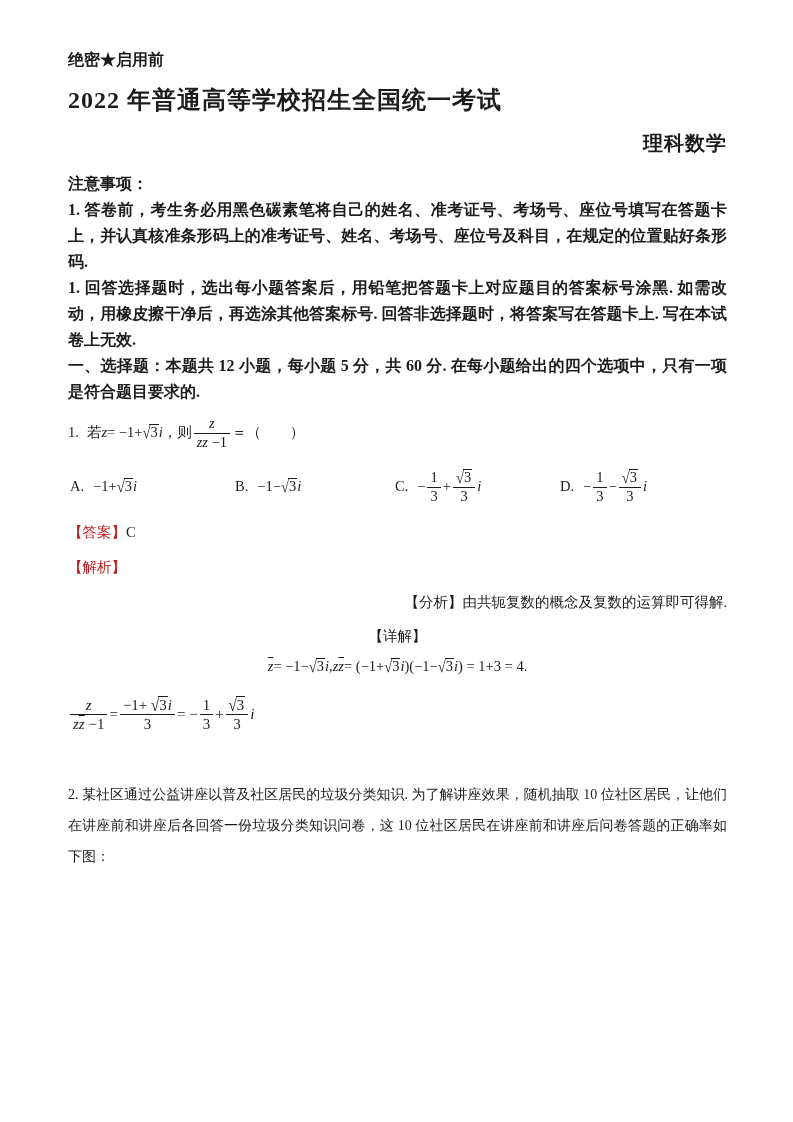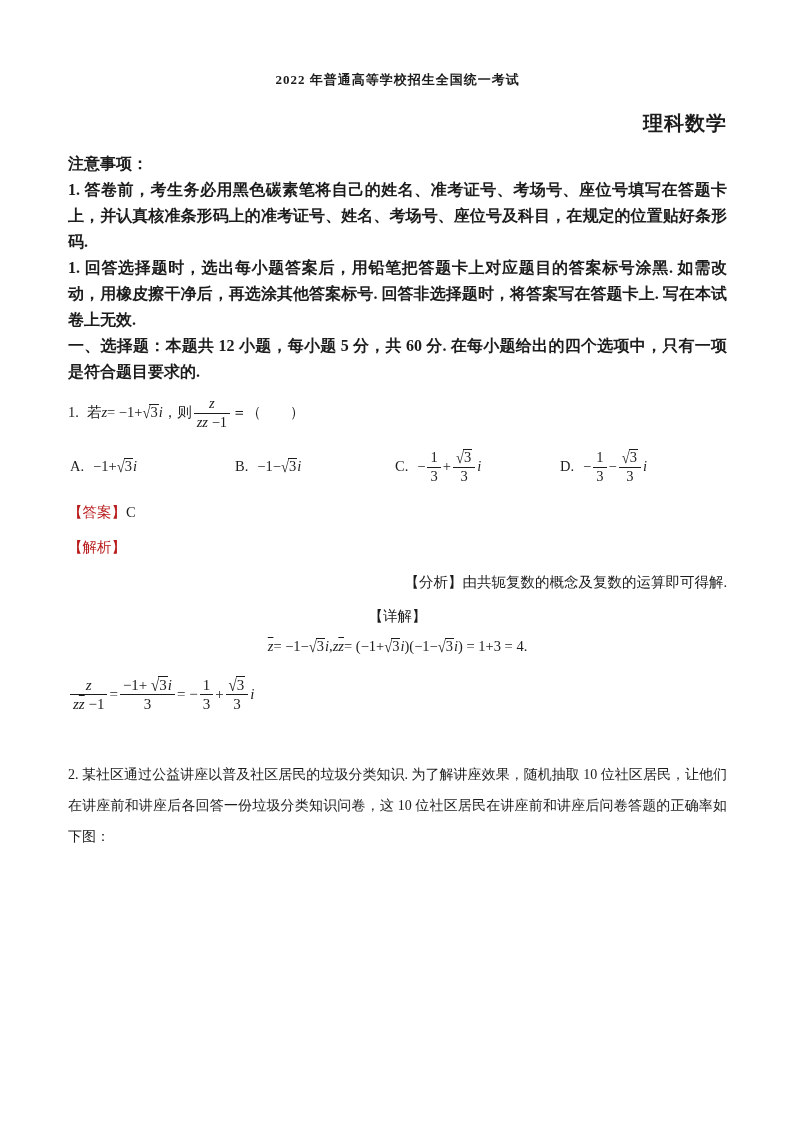--- a/index.html
+++ b/index.html
@@ -4,21 +4,21 @@
 <style>
   html,body{margin:0;padding:0;background:#e9e9e9;}
   .page{
     width:793px;height:1122px;box-sizing:border-box;
     margin:0 auto;background:#ffffff;color:#1c1c1c;
     padding:50px 66px 0 68px;overflow:hidden;
     font-family:"Liberation Serif","DejaVu Serif",serif;
     font-size:14px;line-height:1.5;
   }
   .secret{font-weight:700;font-size:16px;line-height:20px;}
-  .title{margin-top:16px;font-weight:700;font-size:13px;line-height:28px;text-align:center;letter-spacing:1px;}
+  .title{margin-top:16px;font-weight:700;font-size:24px;line-height:28px;text-align:left;letter-spacing:1px;}
   .subtitle{margin-top:15px;font-weight:700;font-size:20px;line-height:28px;text-align:right;letter-spacing:1px;}
   .notice-head{margin-top:14px;font-weight:700;font-size:16px;line-height:26px;}
   .notice-p{margin:0;font-weight:700;font-size:16px;line-height:26px;text-align:justify;text-justify:inter-ideograph;}
   .q-line{margin-top:2px;min-height:52px;display:flex;align-items:center;font-size:14.5px;}
   .q-num{margin-right:8px;}
   .mathline{display:inline-flex;align-items:center;white-space:nowrap;}
   .options-row{position:relative;height:56px;font-size:14.5px;}
   .option{position:absolute;top:0;height:56px;display:flex;align-items:center;white-space:nowrap;}
   .opt-a{left:2px;}  .opt-b{left:167px;}  .opt-c{left:327px;}  .opt-d{left:492px;}
   .opt-label{margin-right:9px;}
@@ -38,20 +38,21 @@
   .sqrt .rad{display:inline-block;border-top:1.3px solid currentColor;padding:0 1px;margin-left:-1px;line-height:1.1;}
   .frac{display:inline-block;vertical-align:middle;text-align:center;line-height:1.2;margin:0 2px;}
   .frac .num{display:block;padding:0 3px;}
   .frac .den{display:block;border-top:1.2px solid currentColor;padding:0 3px;}
 </style>
 </head>
 <body>
 
 <div class="page">
 
+  <div class="secret">绝密★启用前</div>
 
   <div class="title">2022 年普通高等学校招生全国统一考试</div>
   <div class="subtitle">理科数学</div>
 
   <div class="notice-head">注意事项：</div>
   <p class="notice-p">1. 答卷前，考生务必用黑色碳素笔将自己的姓名、准考证号、考场号、座位号填写在答题卡上，并认真核准条形码上的准考证号、姓名、考场号、座位号及科目，在规定的位置贴好条形码.</p>
   <p class="notice-p">1. 回答选择题时，选出每小题答案后，用铅笔把答题卡上对应题目的答案标号涂黑. 如需改动，用橡皮擦干净后，再选涂其他答案标号. 回答非选择题时，将答案写在答题卡上. 写在本试卷上无效.</p>
   <p class="notice-p">一、选择题：本题共 12 小题，每小题 5 分，共 60 分. 在每小题给出的四个选项中，只有一项是符合题目要求的.</p>
 
   <div class="q-line">

